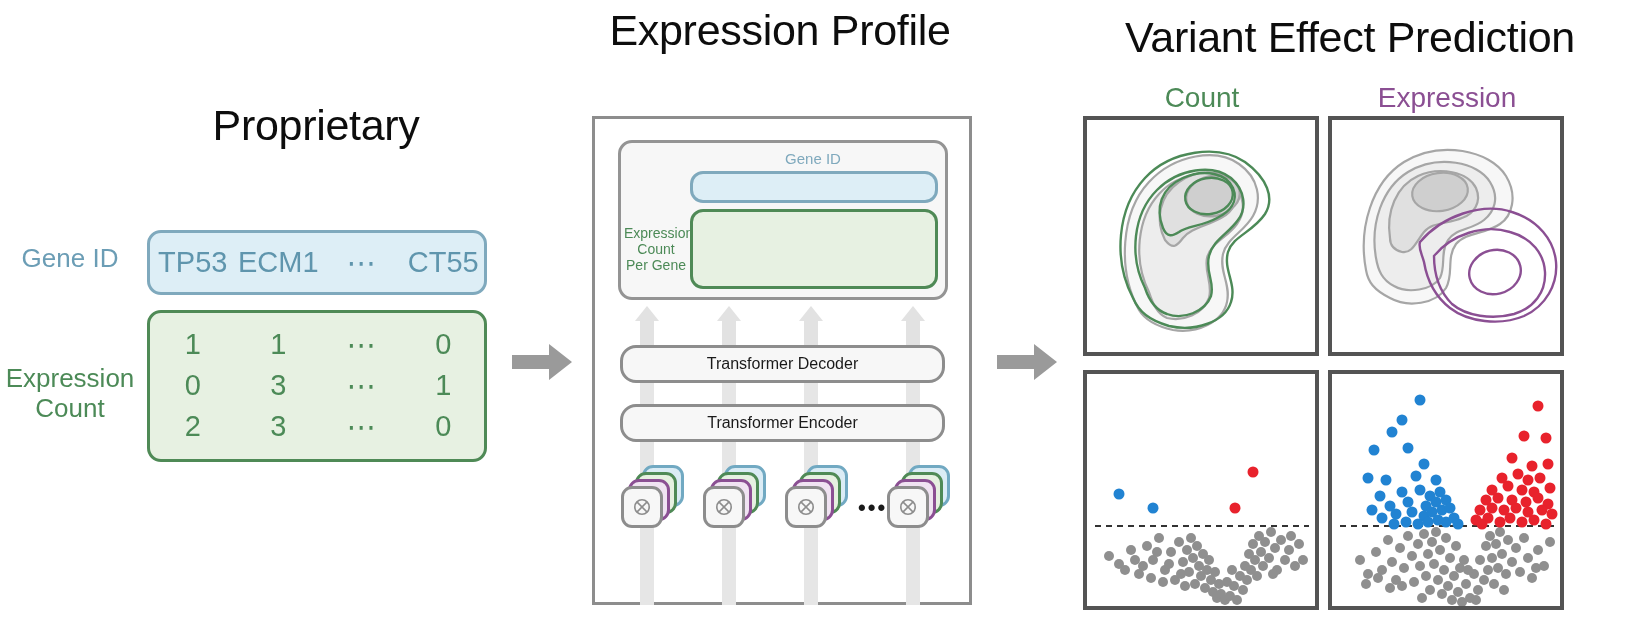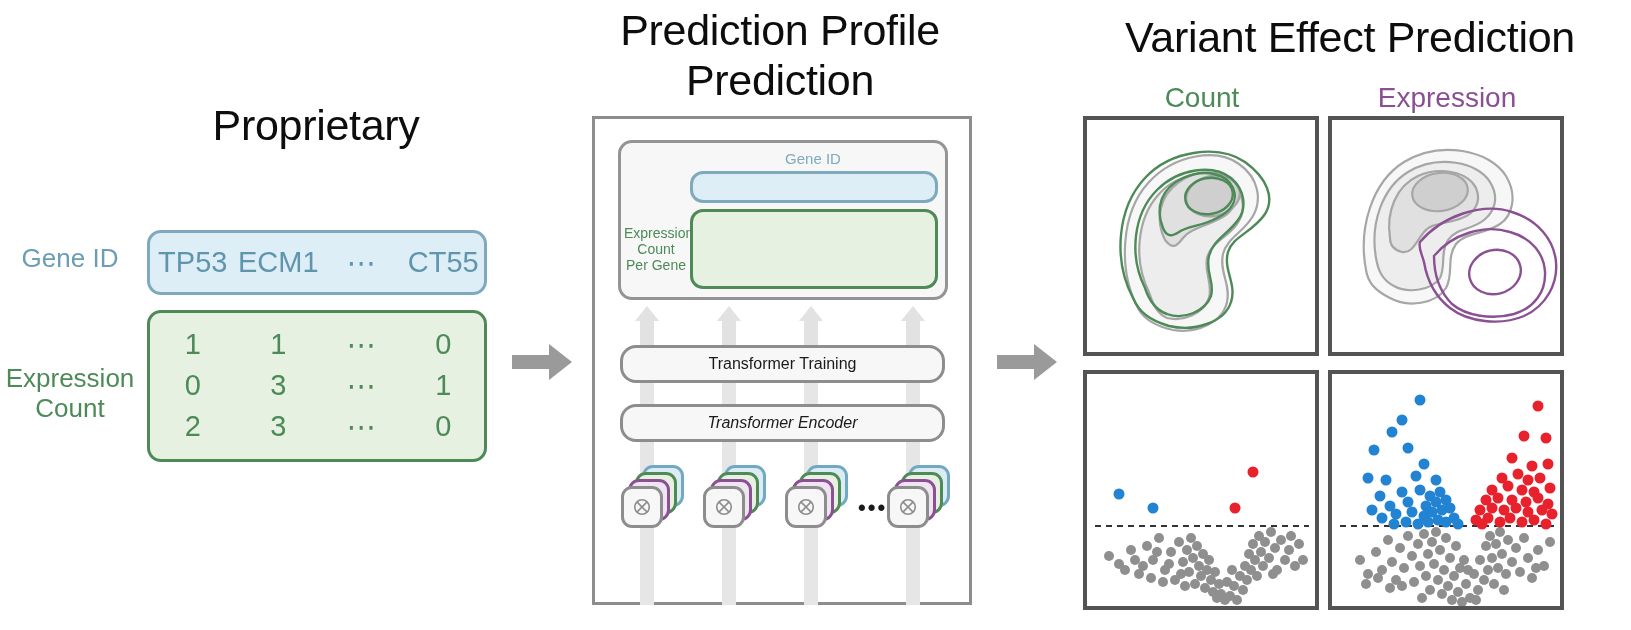--- a/index.html
+++ b/index.html
@@ -125,22 +125,21 @@
     </div>
   </div>
 
   <div class="abs" style="left:512px;top:342px;">
     <svg class="flow-arrow" width="62" height="40" viewBox="0 0 62 40">
       <path d="M0 13 L37 13 L37 2 L60 20 L37 38 L37 27 L0 27 Z" fill="#9a9a9a"></path>
     </svg>
   </div>
 
   <div class="abs big-title" style="left:590px;top:5px;width:380px;">
-    <div>Prediction Profile</div>
-    <div>Prediction</div>
+    <div>Expression Profile</div>
   </div>
 
   <div class="abs model-panel" style="left:592px;top:116px;width:380px;height:489px;"></div>
 
   <div class="abs pipe" style="left:640px;top:520px;width:14px;height:85px;"></div>
   <div class="abs pipe" style="left:722px;top:520px;width:14px;height:85px;"></div>
   <div class="abs pipe" style="left:804px;top:520px;width:14px;height:85px;"></div>
   <div class="abs pipe" style="left:906px;top:520px;width:14px;height:85px;"></div>
 
   <div class="abs pipe" style="left:640px;top:430px;width:14px;height:60px;"></div>
@@ -180,23 +179,23 @@
   </div>
   <div class="abs out-gene-bar" style="left:690px;top:171px;width:248px;height:32px;"></div>
   <div class="abs out-count-label" style="left:624px;top:225px;width:64px;">
     <div>Expression</div>
     <div>Count</div>
     <div>Per Gene</div>
   </div>
   <div class="abs out-count-bar" style="left:690px;top:209px;width:248px;height:80px;"></div>
 
   <div class="abs tf-block" style="left:620px;top:345px;width:325px;height:38px;">
-    <span>Transformer Training</span>
-  </div>
-  <div class="abs tf-block" style="left:620px;top:404px;width:325px;height:38px;font-style:italic;">
+    <span>Transformer Decoder</span>
+  </div>
+  <div class="abs tf-block" style="left:620px;top:404px;width:325px;height:38px;">
     <span>Transformer Encoder</span>
   </div>
 
   <div class="abs token-stack" style="left:620px;top:465px;width:72px;height:66px;">
     <div class="card blue" style="left:22px;top:0px;"></div>
     <div class="card green" style="left:15px;top:7px;"></div>
     <div class="card purple" style="left:8px;top:14px;"></div>
     <div class="card front" style="left:1px;top:21px;">
       <svg width="20" height="20" viewBox="0 0 20 20">
         <circle cx="10" cy="10" r="7.2" fill="none" stroke="#8d8d8d" stroke-width="1.6"></circle>

